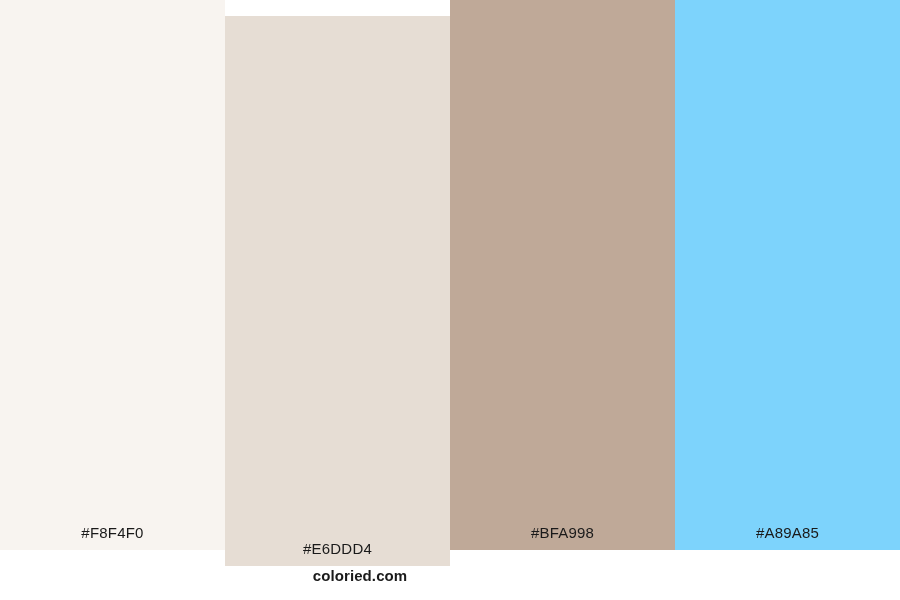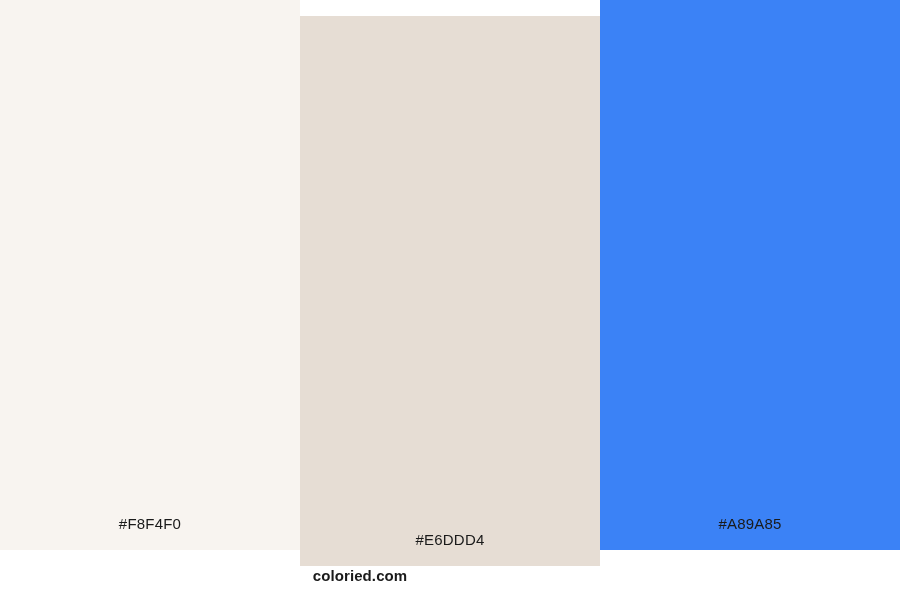--- a/index.html
+++ b/index.html
@@ -36,21 +36,21 @@
   }
   .swatch-label {
     display: block;
     width: 100%;
     text-align: center;
     font-family: "Liberation Sans", sans-serif;
     font-size: 15px;
     line-height: 1;
     color: #1a1a1a;
     letter-spacing: 0.2px;
-    padding-bottom: 19px;
+    padding-bottom: 10px;
     user-select: text;
   }
   #footer-bar {
     width: 720px;
     height: 50px;
     background: #ffffff;
     display: flex;
     align-items: center;
     justify-content: center;
   }
@@ -72,22 +72,25 @@
 
     <div class="swatch" style="background-color: rgb(248, 244, 240);">
       <span class="swatch-label" style="color: rgb(26, 26, 26);">#F8F4F0</span>
     </div>
 
     <div class="swatch" style="background-color: rgb(230, 221, 212); margin-top: 16px;">
       <span class="swatch-label" style="color: rgb(26, 26, 26);">#E6DDD4</span>
     </div>
 
 
+    <div class="swatch" style="background-color: rgb(191, 169, 152);">
+      <span class="swatch-label" style="color: rgb(26, 26, 26);">#BFA998</span>
+    </div>
 
-    <div class="swatch" style="background-color: #3b82f6;">
+    <div class="swatch" style="background-color: #7dd3fc;">
       <span class="swatch-label" style="color: rgb(26, 26, 26);">#A89A85</span>
     </div>
 
   </div>
 
   <div id="footer-bar">
     <span id="site-credit">coloried.com</span>
   </div>
 
 </div>

